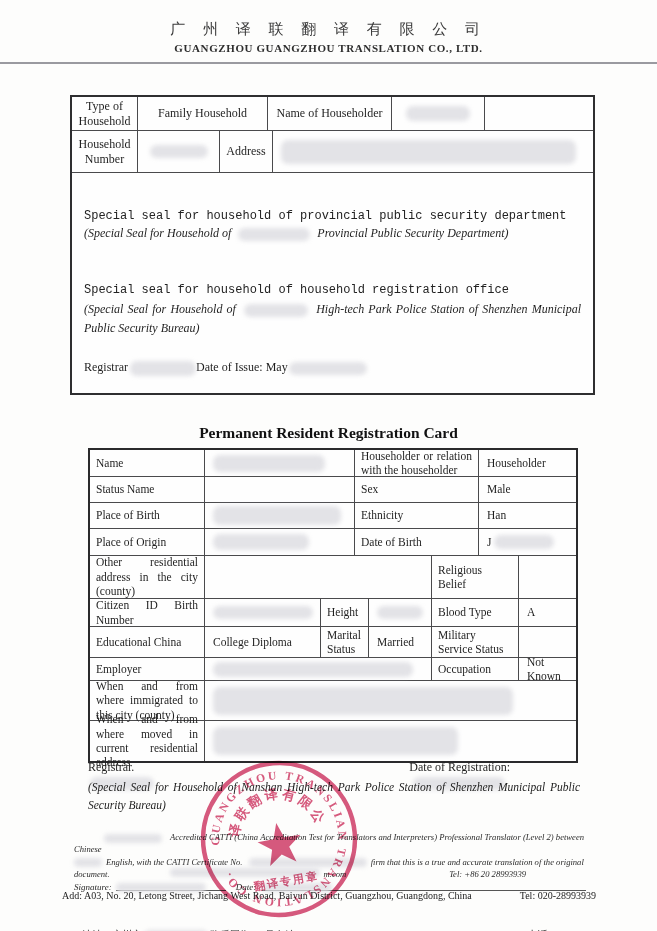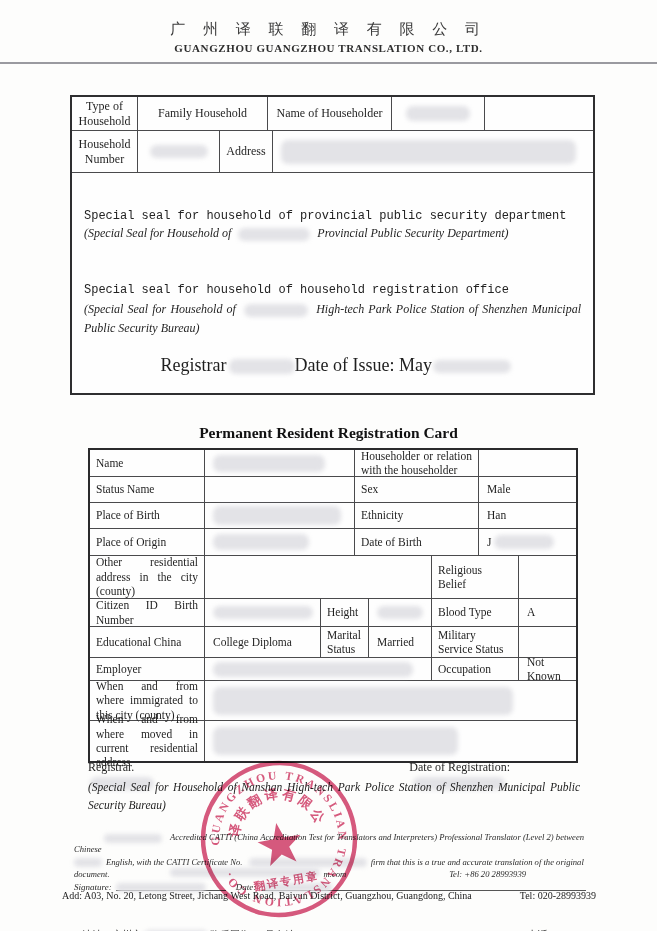--- a/index.html
+++ b/index.html
@@ -22,21 +22,21 @@
   
   .box1 { position:absolute; left:70px; top:95px; width:525px; height:300px; border:2px solid #2e2e30; background:#fefefe; }
   .trow { display:flex; border-bottom:1px solid #4a4a4c; }
   .tcell { border-right:1px solid #4a4a4c; display:flex; align-items:center; justify-content:center; text-align:center; font-size:12px; line-height:1.25; padding:2px 4px; }
   .tcell.last { border-right:none; }
   .tcell.left { justify-content:flex-start; text-align:left; padding-left:8px; }
   .box1-free { position:relative; height:223px; padding:0 12px; font-size:12px; }
   .sealline { margin-top:0; color:#222;font-family:Liberation Mono, monospace; }
   .ital { font-style:italic; }
   .just { text-align:justify; }
-  .reg-row { position:absolute; left:12px; right:12px; bottom:20px; display:flex; justify-content:flex-end; font-size:18px; }
+  .reg-row { position:absolute; left:12px; right:12px; bottom:20px; display:flex; justify-content:flex-start; font-size:12px; }
 
   
   .card-title { position:absolute; top:424px; left:0; width:100%; text-align:center; font-size:15.5px; font-weight:bold; color:#111; }
 
   
   .box2 { position:absolute; left:88px; top:448px; width:490px; border:2px solid #2a2a2c; background:#fefefe; }
   .box2 .trow:last-child { border-bottom:none; }
   .box2 .tcell { font-size:11.5px; }
   .box2 .lblc { justify-content:flex-start; text-align:justify; text-align-last:left; padding-left:6px; padding-right:6px; align-items:center; }
   .box2 .valc { justify-content:flex-start; text-align:left; padding-left:8px; }
@@ -118,20 +118,21 @@
 
   <div class="card-title">Permanent Resident Registration Card</div>
 
   <div class="box2">
     <div class="trow" style="height:27px">
       <div class="tcell lblc" style="width:115px">Name</div>
       <div class="tcell valc" style="width:150px">
           <span class="redact" style="width:112px;height:17px"></span>
         </div>
       <div class="tcell lblc" style="width:124px">Householder or relation with the householder</div>
+      <div class="tcell last valc" style="flex:1">Householder</div>
     </div>
     <div class="trow" style="height:26px">
       <div class="tcell lblc" style="width:115px">Status Name</div>
       <div class="tcell valc" style="width:150px"></div>
       <div class="tcell lblc" style="width:124px">Sex</div>
       <div class="tcell last valc" style="flex:1">Male</div>
     </div>
     <div class="trow" style="height:26px">
       <div class="tcell lblc" style="width:115px">Place of Birth</div>
       <div class="tcell valc" style="width:150px">

